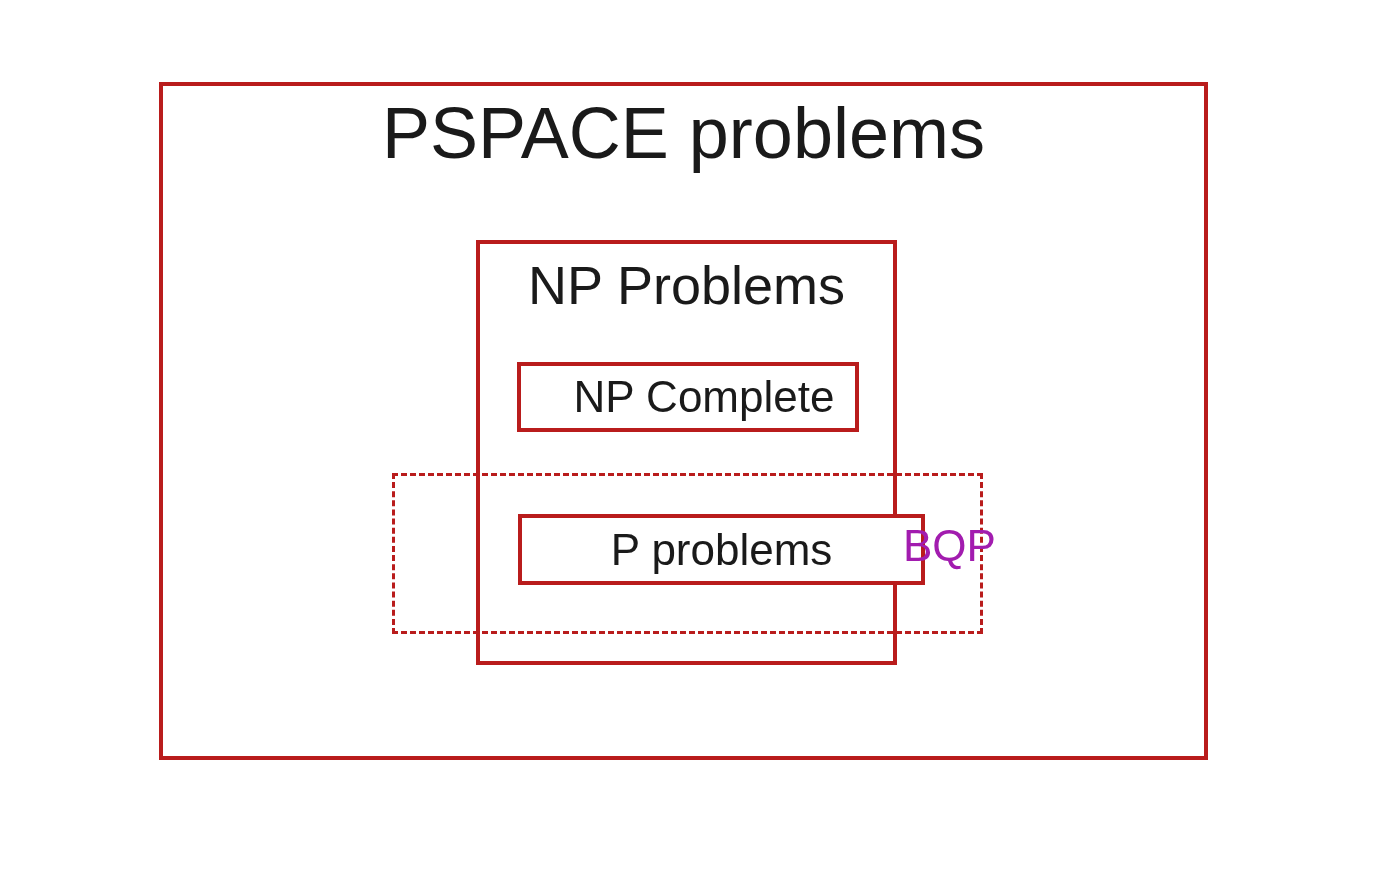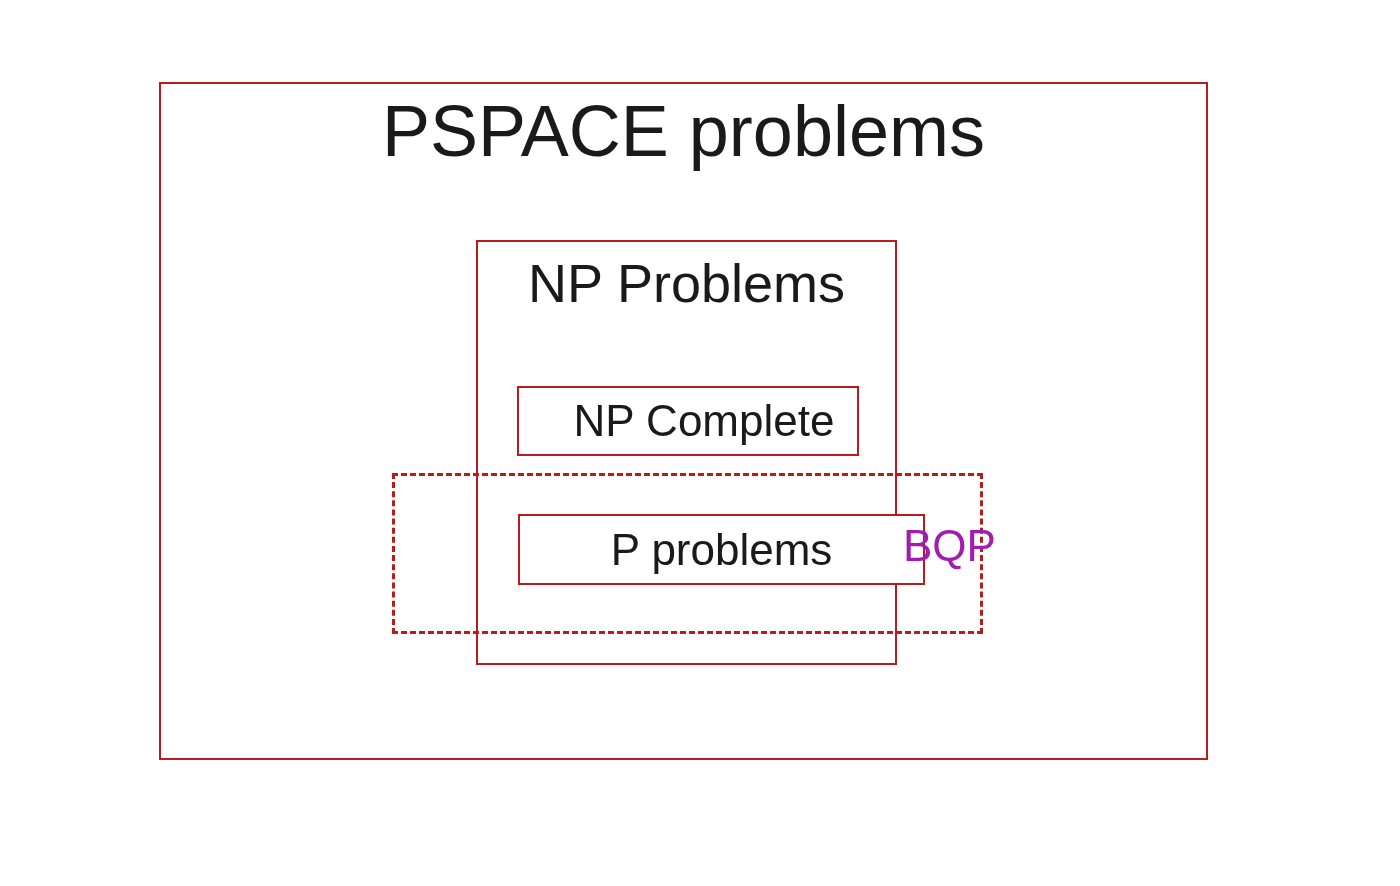--- a/index.html
+++ b/index.html
@@ -14,21 +14,21 @@
   }
   .canvas {
     position: relative;
     width: 1400px;
     height: 886px;
     background: #ffffff;
   }
   .box {
     position: absolute;
     box-sizing: border-box;
-    border: 2px solid #b91c1c;
+    border: 4px solid #b91c1c;
     background: transparent;
   }
   
   .outer-box {
     left: 159px;
     top: 82px;
     width: 1049px;
     height: 678px;
   }
   .pspace-title {
@@ -55,21 +55,21 @@
     top: 12px;
     width: 100%;
     text-align: center;
     font-size: 54px;
     line-height: 1.1;
     color: #1a1a1a;
   }
   
   .npc-box {
     left: 517px;
-    top: 386px;
+    top: 362px;
     width: 342px;
     height: 70px;
     display: flex;
     align-items: center;
     justify-content: center;
     font-size: 44px;
     padding-left: 32px;
   }
   
   .bqp-box {

